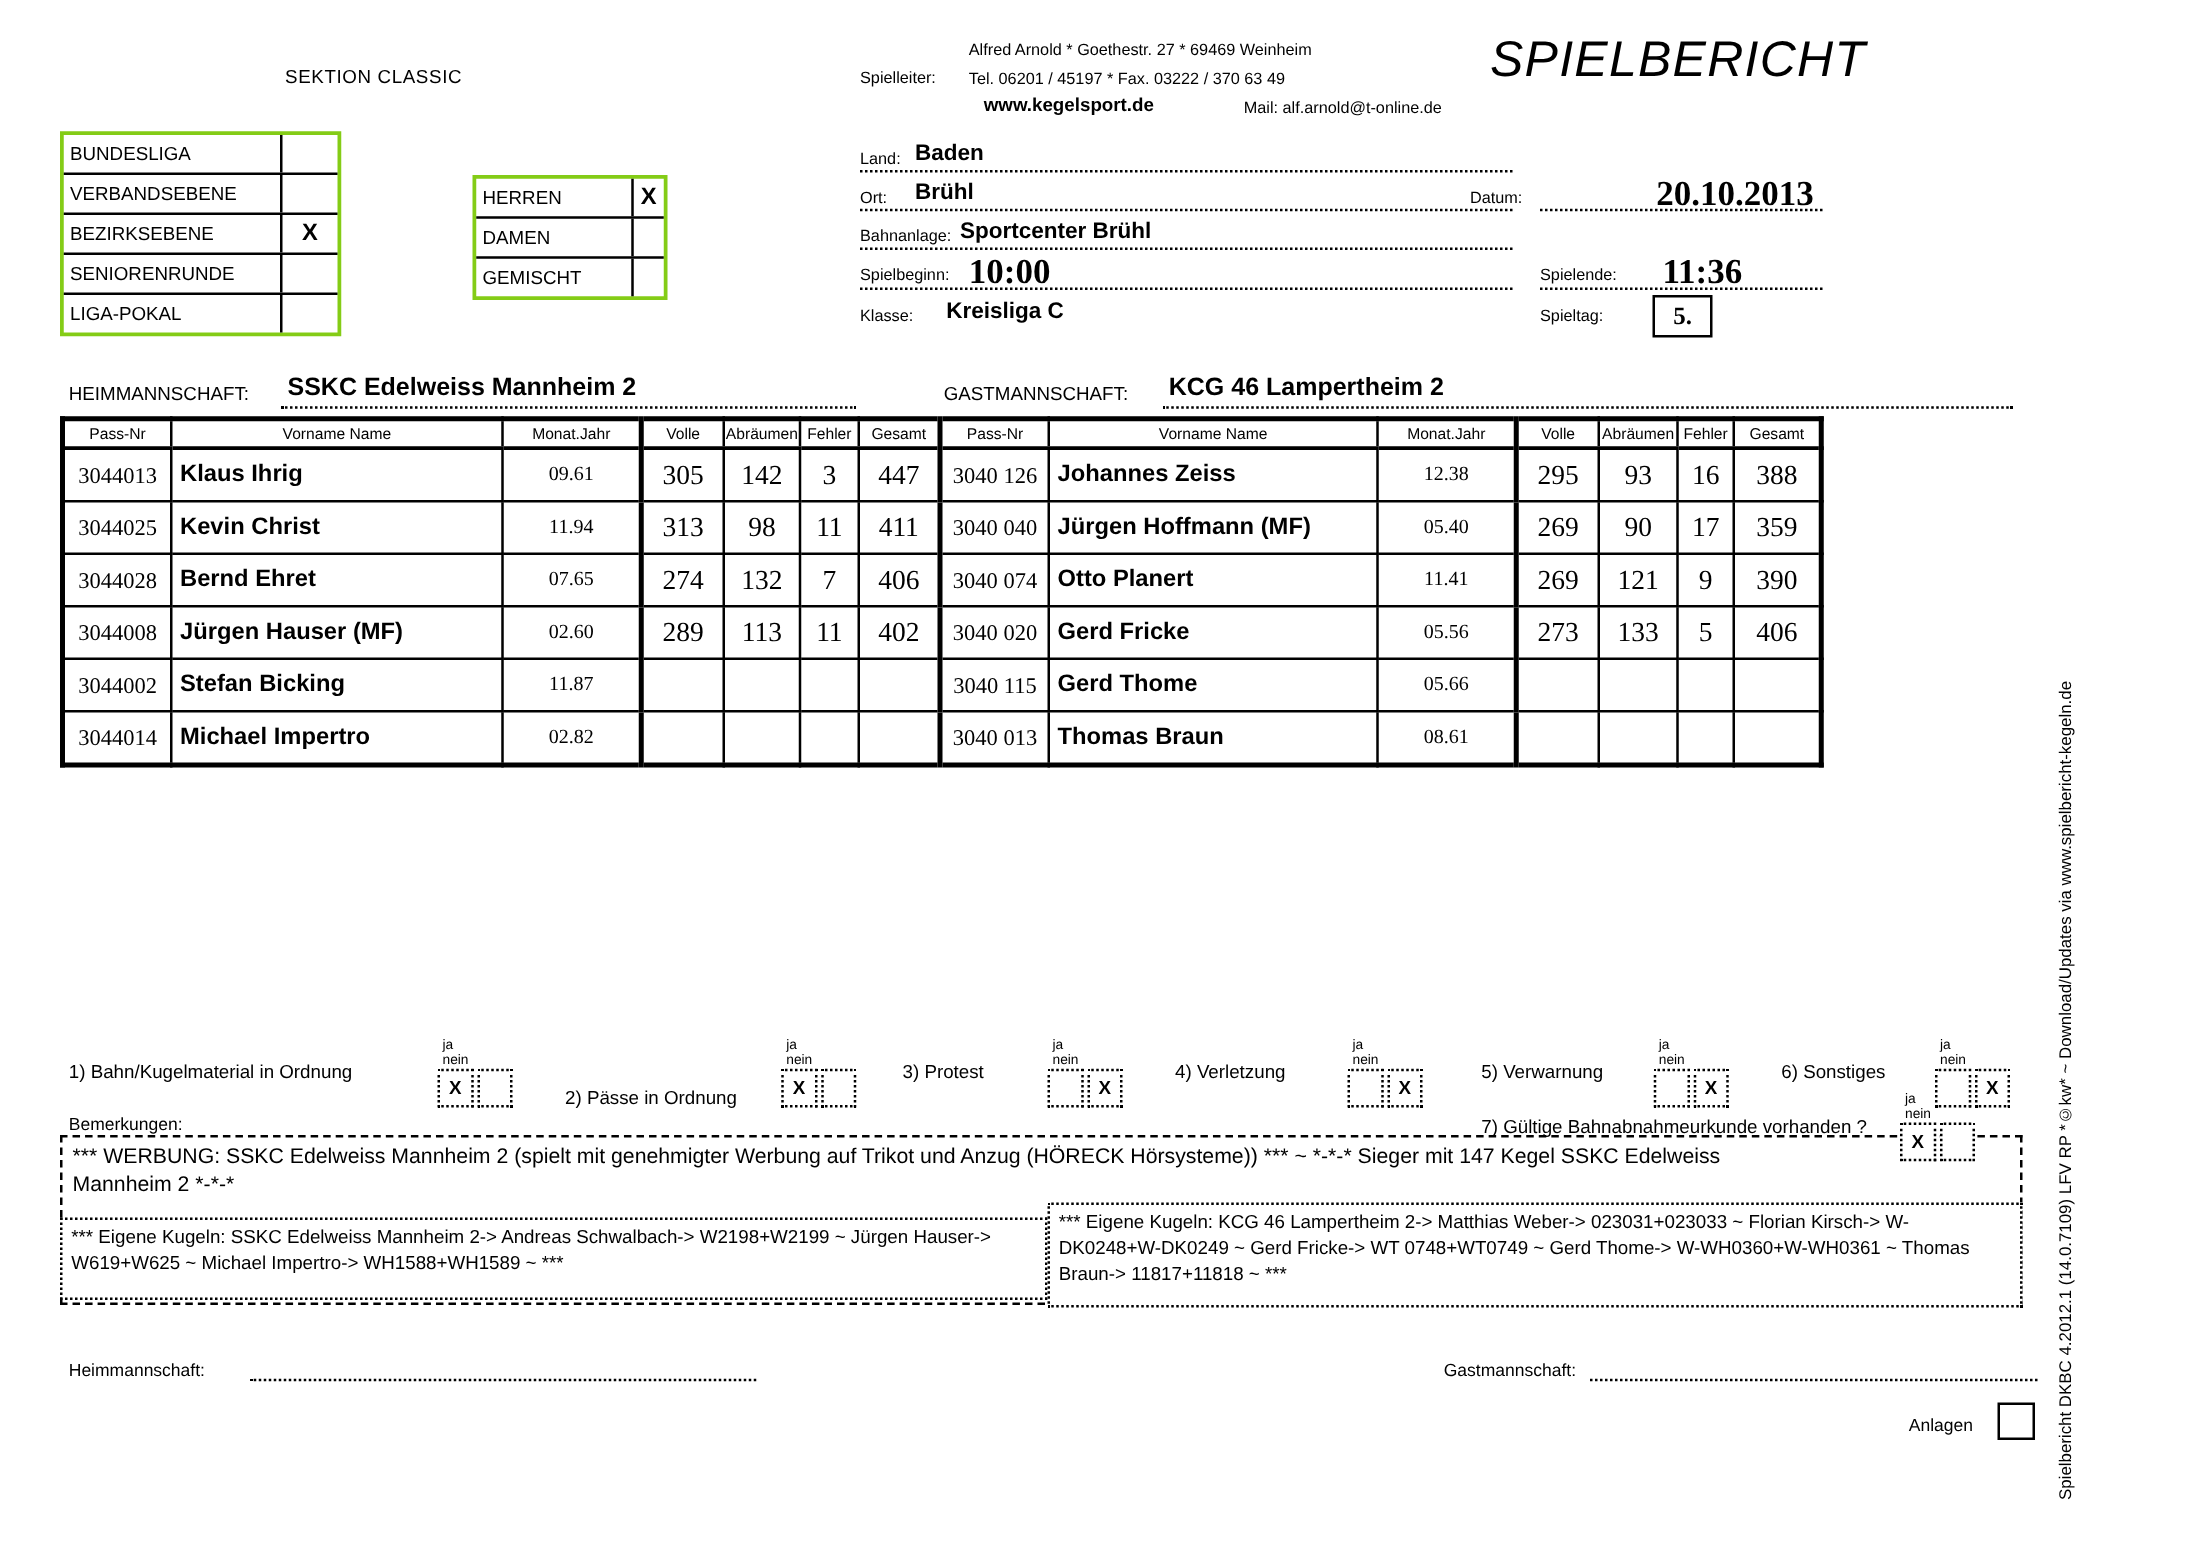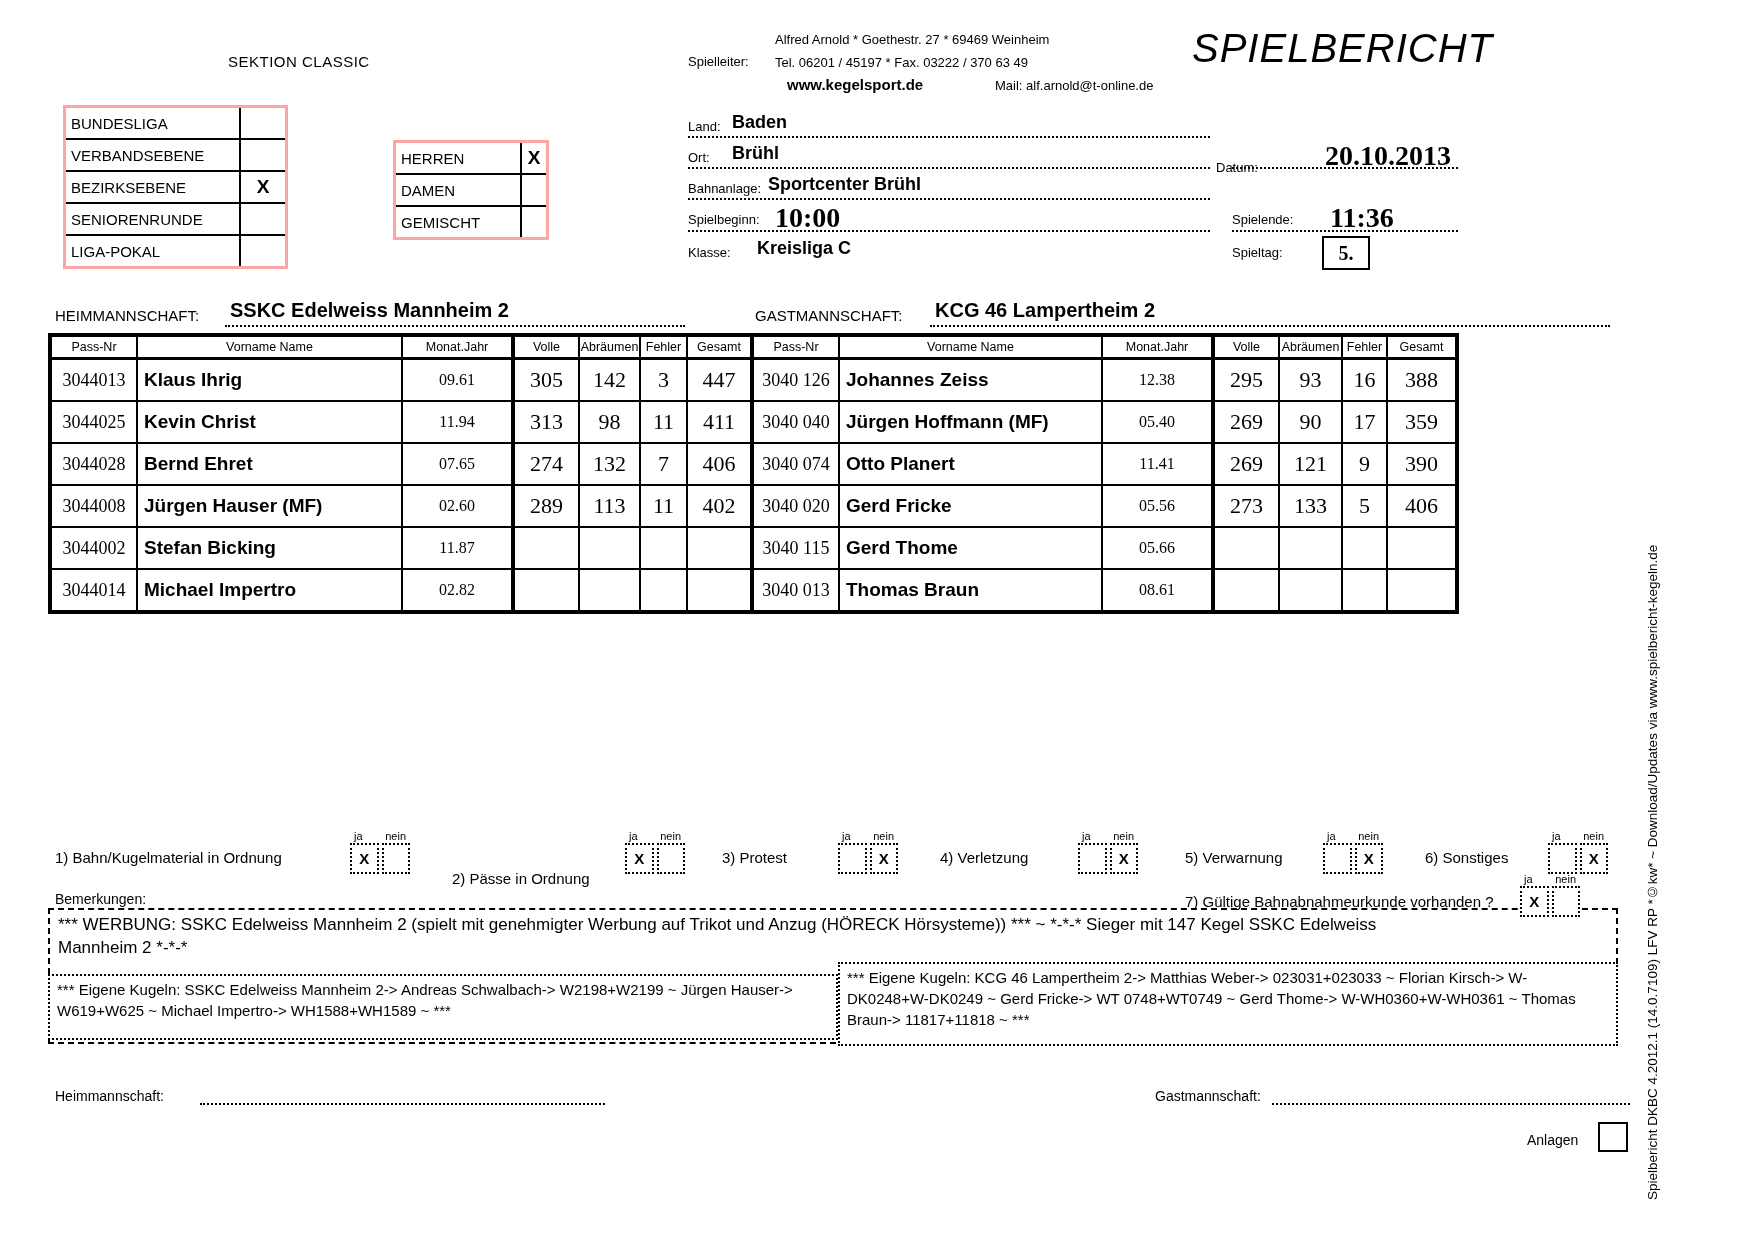--- a/index.html
+++ b/index.html
@@ -10,21 +10,21 @@
   .lbl {font-size:13px;}
   .dotline {position:absolute; height:0; border-bottom:2px dotted #000;}
 
   
   .sektion {font-size:15px; letter-spacing:0.5px;}
   .title {font-size:40px; font-style:italic; letter-spacing:1px;}
   .sl-small {font-size:13px;}
   .sl-web {font-size:15px; font-weight:bold;}
 
   
-  .box-table {position:absolute; border:3px solid #fca5a5;margin-left:15px;}
+  .box-table {position:absolute; border:3px solid #84cc16;}
   .bt-row {display:flex; height:30px; align-items:center; border-top:2px solid #000;}
   .bt-row:first-child {border-top:none;}
   .bt-label {flex:1; padding-left:5px; font-size:15px;}
   .bt-check {align-self:stretch; border-left:2px solid #000; display:flex;
              align-items:center; justify-content:center; font-weight:bold; font-size:19px;}
 
   .val-sans {font-weight:bold; font-size:18px;}
   .val-serif {font-family:"Liberation Serif", serif; font-weight:bold; font-size:28px;}
   .team-name {font-weight:bold; font-size:20px;}
   .team-label {font-size:15px;}
@@ -41,21 +41,21 @@
   #results-table .vthick {border-left:4px solid #000;}
   #results-table td.pass {font-family:"Liberation Serif", serif; font-size:18px; text-align:center;}
   #results-table td.name {font-size:19px; text-align:left; padding-left:6px;font-weight:bold;}
   #results-table td.monat {font-family:"Liberation Serif", serif; font-size:16px; text-align:center;}
   #results-table td.num {font-family:"Liberation Serif", serif; font-size:22px; text-align:center;}
   #results-table tr.totals td {border-top:4px solid #000; height:43px;}
 
   
   .check-label {position:absolute; font-size:15px; white-space:nowrap;}
   .boxpair {position:absolute; width:60px;}
-  .janein {display:flex; justify-content:space-between; padding:0 4px; font-size:11px; margin-bottom:1px;}
+  .janein {display:flex; justify-content:space-between; padding:0 4px; font-size:11px; margin-bottom:1px;flex-direction:column;}
   .cboxes {display:flex; gap:3px;}
   .cbox {width:26px; height:27px; border:2px dotted #000; font-weight:bold; font-size:15px;
          text-align:center; line-height:27px; background:#fff;}
 
   
   .remarks-outer {position:absolute; left:48px; top:908px; width:1566px; height:132px;
                   border:2px dashed #000;}
   .werbung {padding:4px 8px; width:1380px; font-size:17px; line-height:1.35;}
   .kugeln-box {position:absolute; border:2px dotted #000; background:#fff; font-size:15px;
                line-height:1.4; padding:3px 7px; box-sizing:border-box;}
@@ -131,21 +131,21 @@
   <div class="abs val-sans" style="left:768px; top:174px;">Sportcenter Brühl</div>
   <div class="dotline" style="left:688px; top:198px; width:522px;"></div>
 
   <div class="abs lbl" style="left:688px; top:212px;">Spielbeginn:</div>
   <div class="abs val-serif" style="left:775px; top:202px;">10:00</div>
   <div class="dotline" style="left:688px; top:230px; width:522px;"></div>
 
   <div class="abs lbl" style="left:688px; top:245px;">Klasse:</div>
   <div class="abs val-sans" style="left:757px; top:238px;">Kreisliga C</div>
 
-  <div class="abs lbl" style="left:1216px; top:150px;margin-top:10px;">Datum:</div>
+  <div class="abs lbl" style="left:1176px; top:150px;">Datum:</div>
   <div class="abs val-serif" style="left:1325px; top:140px;">20.10.2013</div>
   <div class="dotline" style="left:1232px; top:167px; width:226px;"></div>
 
   <div class="abs lbl" style="left:1232px; top:212px;">Spielende:</div>
   <div class="abs val-serif" style="left:1330px; top:202px;">11:36</div>
   <div class="dotline" style="left:1232px; top:230px; width:226px;"></div>
 
   <div class="abs lbl" style="left:1232px; top:245px;">Spieltag:</div>
   <div class="spieltag-box val-serif" style="left:1322px; top:236px; font-size:20px;">5.</div>
 

